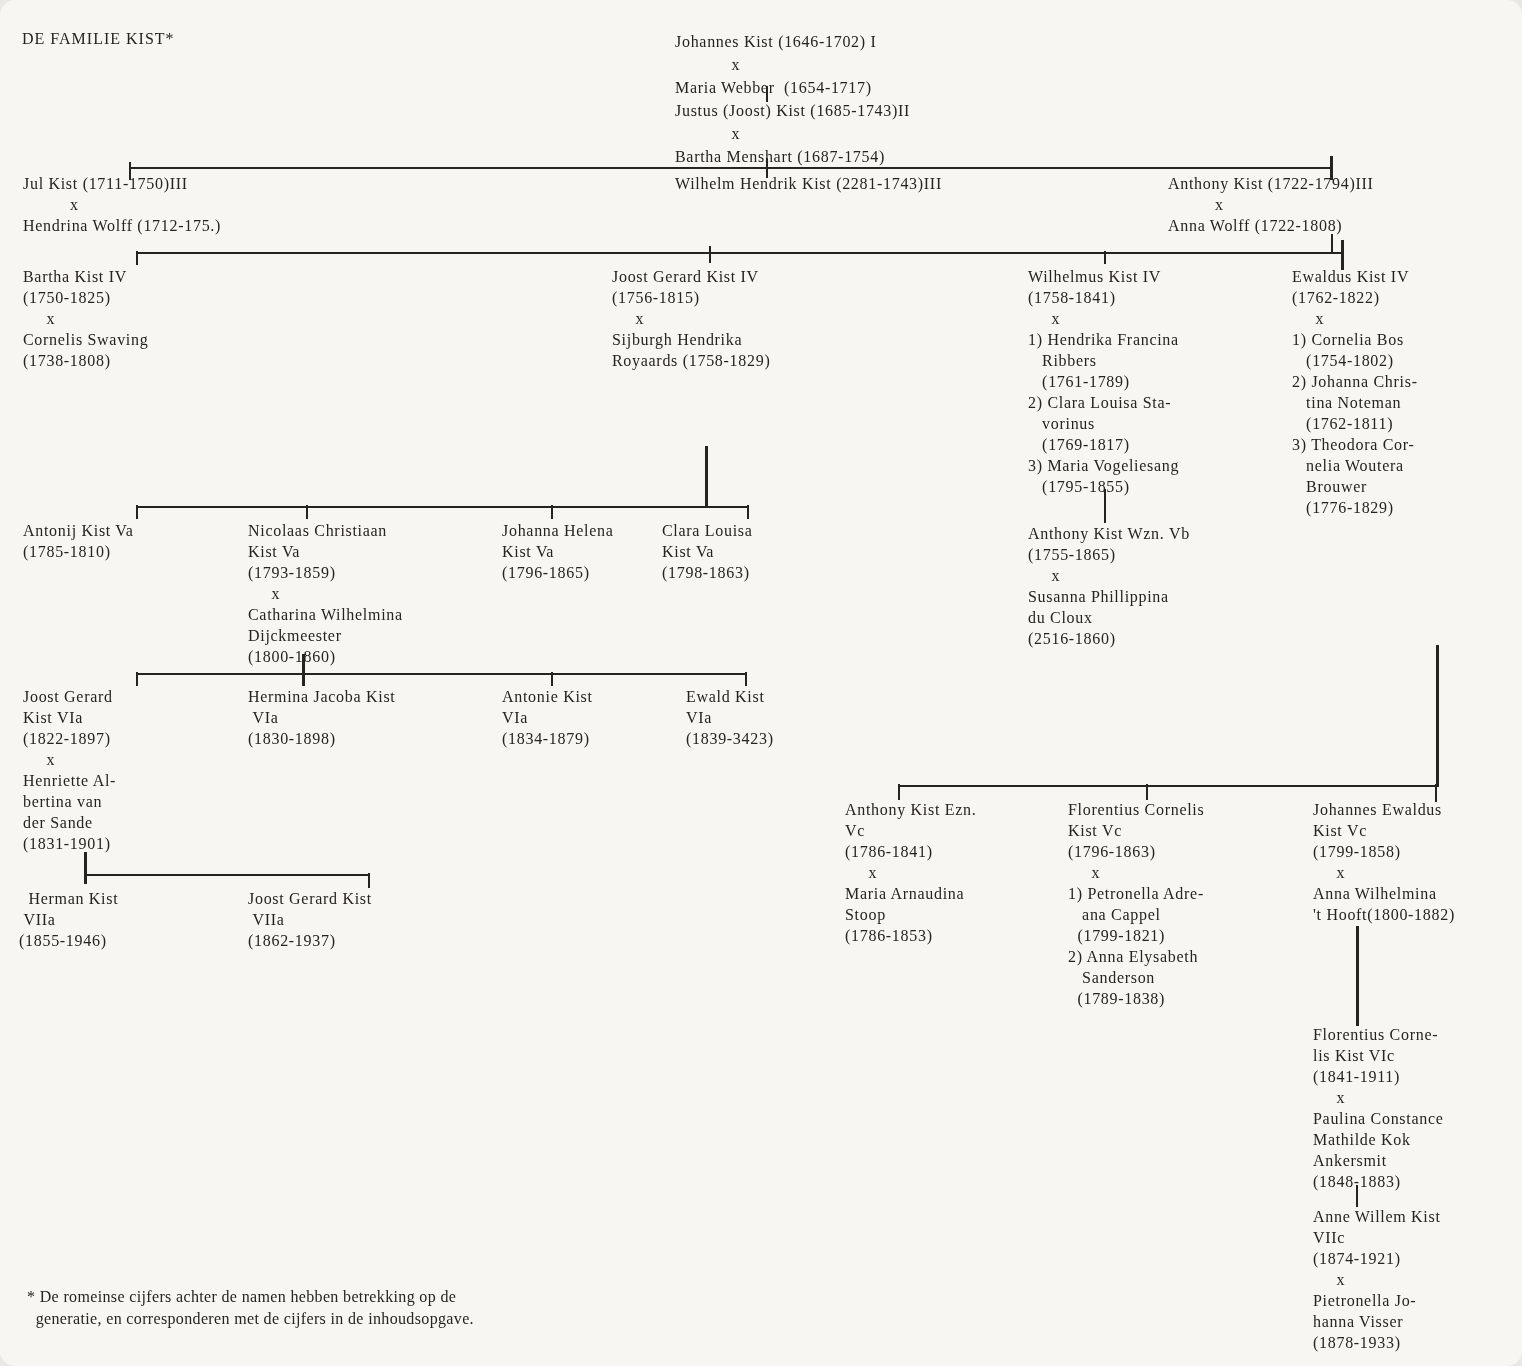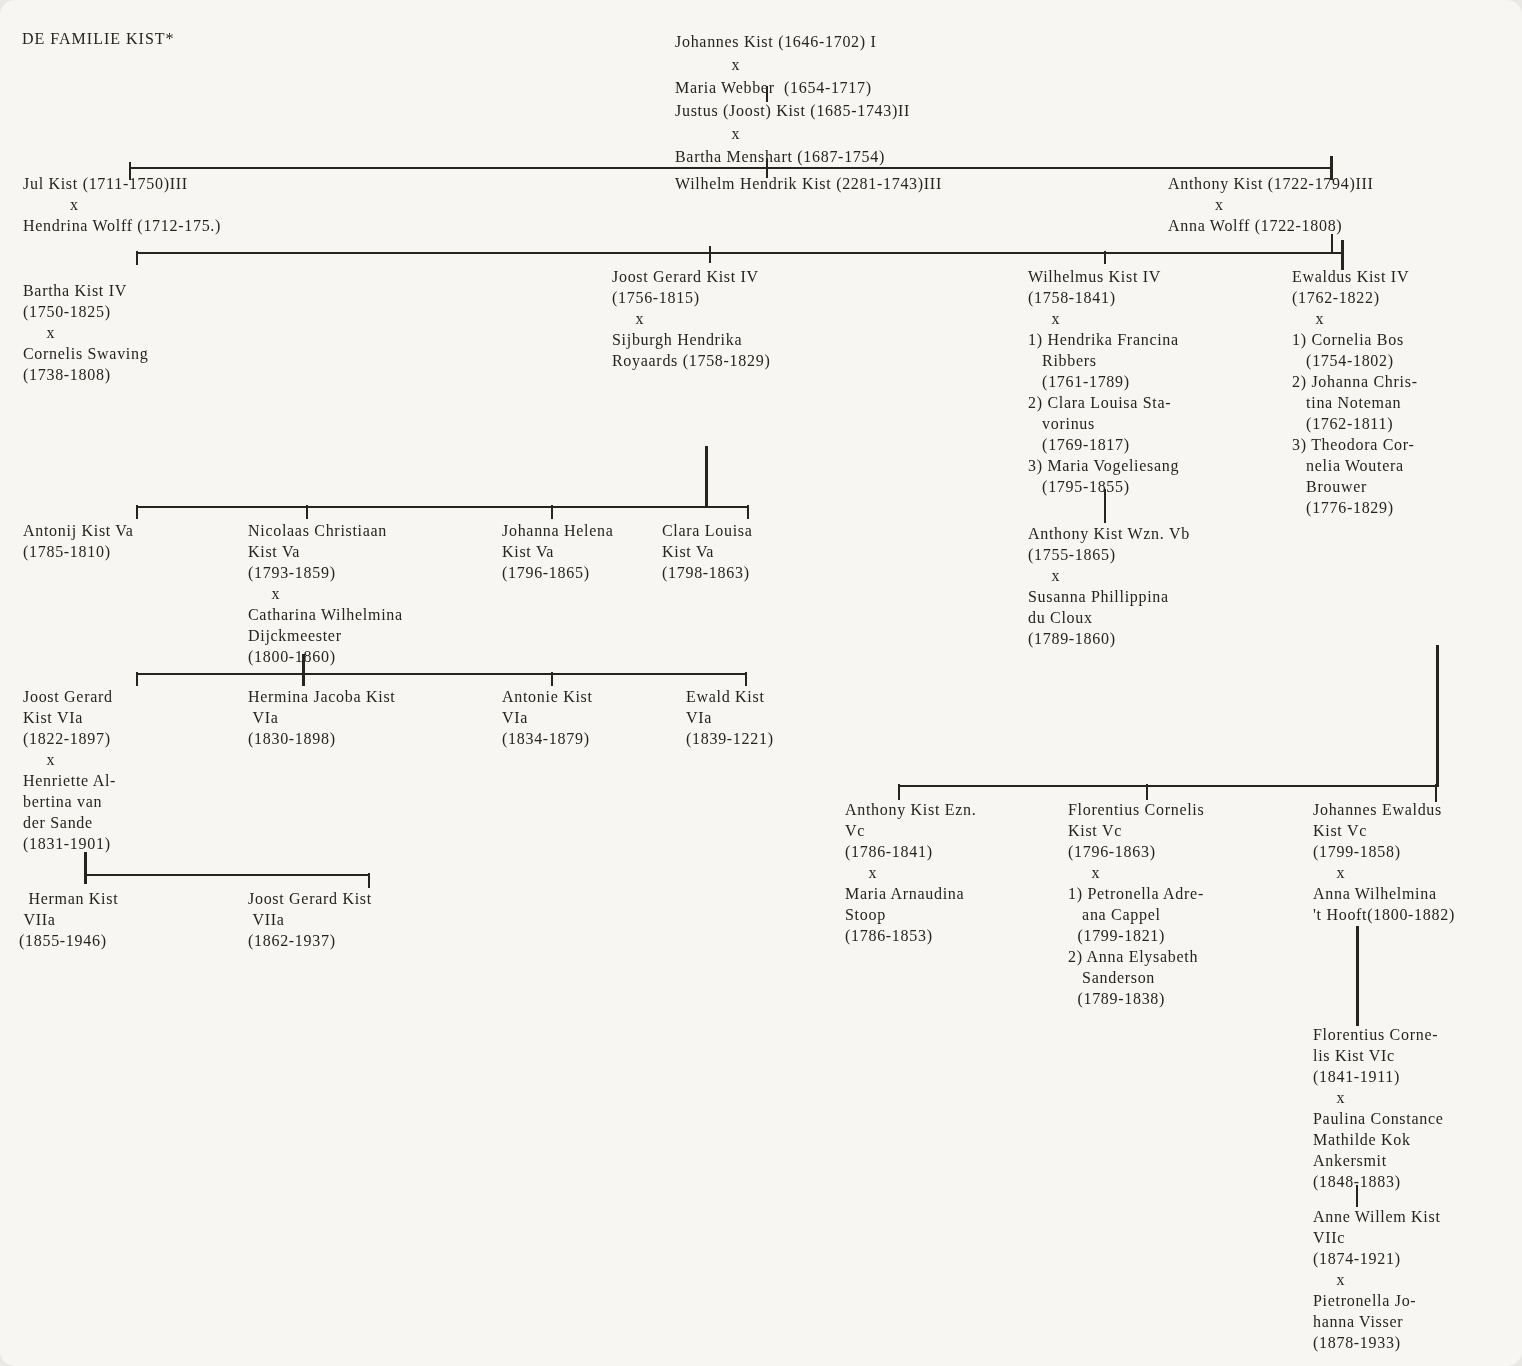--- a/index.html
+++ b/index.html
@@ -18,36 +18,38 @@
   .anc{line-height:23px;}
   .foot{letter-spacing:.35px;line-height:22px;}
   .ln{position:absolute;display:block;background:var(--ink,#26241f);}
 </style>
 </head>
 <body>
 
 <div class="canvas">
 
   <div class="tb title" style="left:22px;top:28px">DE FAMILIE KIST*</div>
+  <div class="tb foot" style="left:27px;top:1286px">* De romeinse cijfers achter de namen hebben betrekking op de
+  generatie, en corresponderen met de cijfers in de inhoudsopgave.</div>
 
   <div class="tb anc" style="left:675px;top:30px">Johannes Kist (1646-1702) I
             x
 Maria Webber  (1654-1717)
 Justus (Joost) Kist (1685-1743)II
             x
 Bartha Menshart (1687-1754)</div>
   <div class="tb" style="left:675px;top:173px">Wilhelm Hendrik Kist (2281-1743)III</div>
   <div class="tb" style="left:23px;top:173px">Jul Kist (1711-1750)III
           x
 Hendrina Wolff (1712-175.)</div>
   <div class="tb" style="left:1168px;top:173px">Anthony Kist (1722-1794)III
           x
 Anna Wolff (1722-1808)</div>
 
-  <div class="tb" style="left:23px;top:280px">Bartha Kist IV
+  <div class="tb" style="left:23px;top:266px">Bartha Kist IV
 (1750-1825)
      x
 Cornelis Swaving
 (1738-1808)</div>
   <div class="tb" style="left:612px;top:266px">Joost Gerard Kist IV
 (1756-1815)
      x
 Sijburgh Hendrika
 Royaards (1758-1829)</div>
   <div class="tb" style="left:1028px;top:266px">Wilhelmus Kist IV
@@ -72,21 +74,21 @@
 3) Theodora Cor-
    nelia Woutera
    Brouwer
    (1776-1829)</div>
 
   <div class="tb" style="left:1028px;top:523px">Anthony Kist Wzn. Vb
 (1755-1865)
      x
 Susanna Phillippina
 du Cloux
-(1789-1860)</div>
+(2516-1860)</div>
   <div class="tb" style="left:23px;top:520px">Antonij Kist Va
 (1785-1810)</div>
   <div class="tb" style="left:248px;top:520px">Nicolaas Christiaan
 Kist Va
 (1793-1859)
      x
 Catharina Wilhelmina
 Dijckmeester
 (1800-1860)</div>
   <div class="tb" style="left:502px;top:520px">Johanna Helena
@@ -105,21 +107,21 @@
 der Sande
 (1831-1901)</div>
   <div class="tb" style="left:248px;top:686px">Hermina Jacoba Kist
  VIa
 (1830-1898)</div>
   <div class="tb" style="left:502px;top:686px">Antonie Kist
 VIa
 (1834-1879)</div>
   <div class="tb" style="left:686px;top:686px">Ewald Kist
 VIa
-(1839-1221)</div>
+(1839-3423)</div>
 
   <div class="tb" style="left:19px;top:888px">  Herman Kist
  VIIa
 (1855-1946)</div>
   <div class="tb" style="left:248px;top:888px">Joost Gerard Kist
  VIIa
 (1862-1937)</div>
 
   <div class="tb" style="left:845px;top:799px">Anthony Kist Ezn.
 Vc

